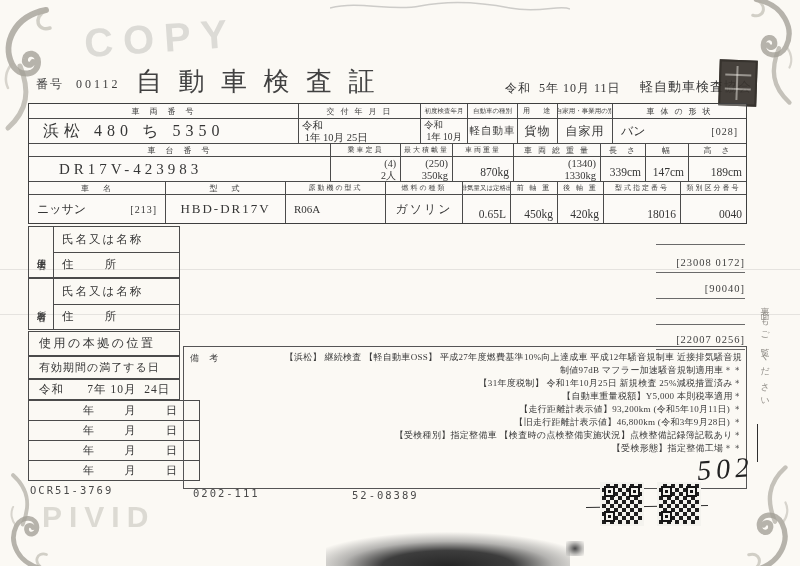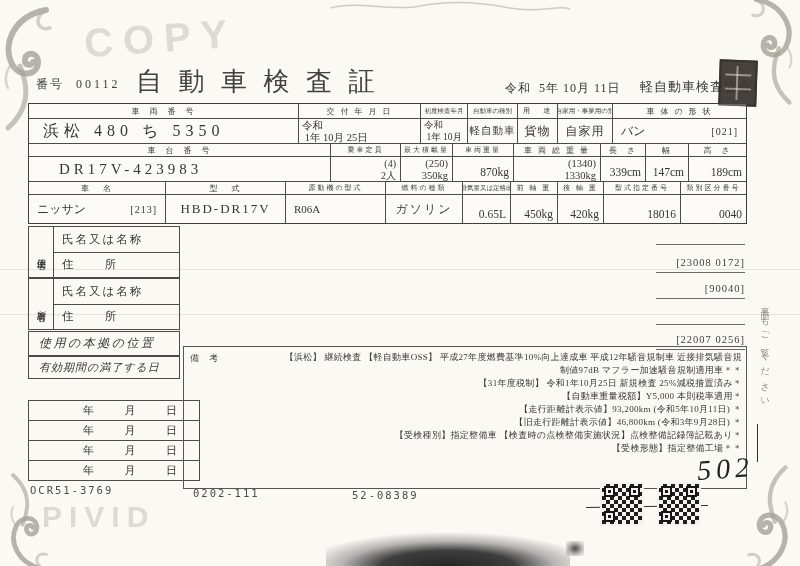--- a/index.html
+++ b/index.html
@@ -43,21 +43,21 @@
   .split{display:flex;align-items:center;justify-content:space-between;padding:0 8px;font-size:12px;}
   .split .sm{font-size:10px;letter-spacing:1px;}
   
   .pbox{position:absolute;left:28px;width:152px;border:1px solid #4b4b4b;display:flex;box-sizing:border-box;}
   .vlab{width:24px;border-right:1px solid #4b4b4b;writing-mode:vertical-rl;display:flex;align-items:center;
         justify-content:center;font-size:9.5px;letter-spacing:1px;}
   .pcol{flex:1;display:flex;flex-direction:column;}
   .prow{flex:1;border-bottom:1px solid #4b4b4b;display:flex;align-items:center;padding-left:8px;
         font-size:11.5px;letter-spacing:2px;white-space:pre;}
   .prow.nb{border-bottom:none;}
-  .pbox.one{align-items:center;padding-left:10px;font-size:12px;letter-spacing:2.5px;white-space:pre;font-style:italic;}
+  .pbox.one{align-items:center;padding-left:10px;font-size:12px;letter-spacing:2.5px;white-space:pre;}
   .brow{position:absolute;left:28px;width:172px;height:21px;border:1px solid #4b4b4b;display:flex;align-items:center;
         justify-content:flex-end;padding-right:20px;font-size:11px;letter-spacing:2px;white-space:pre;box-sizing:border-box;}
   .code{position:absolute;right:55px;width:130px;text-align:right;font-size:10.5px;letter-spacing:1px;color:#3f3f3f;}
   .uline{position:absolute;left:656px;width:89px;height:0;border-top:1px solid #6a6a6a;}
   
   .remarks{position:absolute;left:183px;top:346px;width:562px;height:141px;border:1px solid #555;overflow:hidden;}
   .rlab{position:absolute;left:6px;top:5px;font-size:9px;letter-spacing:4px;color:#3e3e3e;}
   .rlines{position:absolute;left:0;top:4px;right:2px;text-align:right;}
   .rline{margin:0 2px 0 16px;font-size:9px;line-height:13px;letter-spacing:.3px;white-space:nowrap;color:#3a3a3a;}
   .rline.first{margin-left:36px;}
@@ -144,21 +144,21 @@
       <div class="td plate" style="width:270px">浜松 480 ち 5350</div>
       <div class="td pre" style="width:122px">令和
  1年 10月 25日</div>
       <div class="td pre" style="width:47px;font-size:9.5px">令和
  1年 10月</div>
       <div class="td c" style="width:50px;font-size:10.5px">軽自動車</div>
       <div class="td c" style="width:40px">貨物</div>
       <div class="td c" style="width:55px">自家用</div>
       <div class="td split" style="flex:1">
         <span>バン</span>
-        <span class="sm">[021]</span>
+        <span class="sm">[028]</span>
       </div>
     </div>
     <div class="tr" style="height:13px">
       <div class="th" style="width:302px">車  台  番  号</div>
       <div class="th" style="width:70px;font-size:7px">乗車定員</div>
       <div class="th" style="width:52px;font-size:7px">最大積載量</div>
       <div class="th" style="width:61px;font-size:7px">車両重量</div>
       <div class="th" style="width:87px">車 両 総 重 量</div>
       <div class="th" style="width:45px">長  さ</div>
       <div class="th" style="width:43px">幅</div>
@@ -217,20 +217,23 @@
       <div class="prow">氏名又は名称</div>
       <div class="prow nb">住      所</div>
     </div>
   </div>
   <div class="pbox one" style="top:331px;height:25px">
     <span>使用の本拠の位置</span>
   </div>
   <div class="pbox one" style="top:356px;height:23px;font-size:11px;letter-spacing:1px">
     <span>有効期間の満了する日</span>
   </div>
+  <div class="pbox one" style="top:379px;height:21px;font-size:11.5px;letter-spacing:1px">
+    <span>令和      7年 10月  24日</span>
+  </div>
   <div class="brow" style="top:400px">年      月      日</div>
   <div class="brow" style="top:420px">年      月      日</div>
   <div class="brow" style="top:440px">年      月      日</div>
   <div class="brow" style="top:460px">年      月      日</div>
 
   <div class="uline" style="top:244px"></div>
   <div class="code" style="top:257px">[23008 0172]</div>
   <div class="uline" style="top:272px"></div>
   <div class="code" style="top:283px">[90040]</div>
   <div class="uline" style="top:298px"></div>

